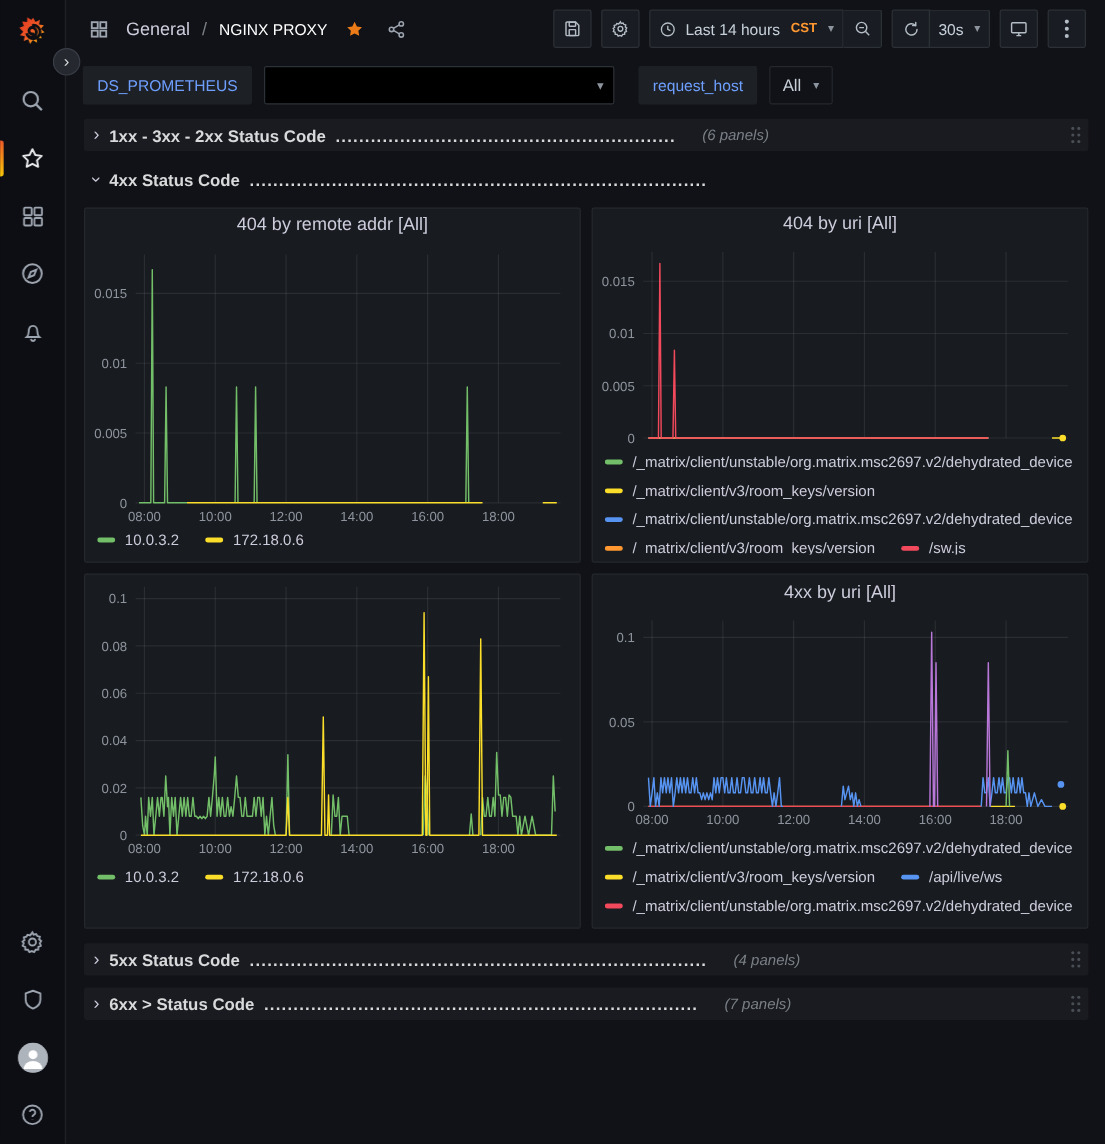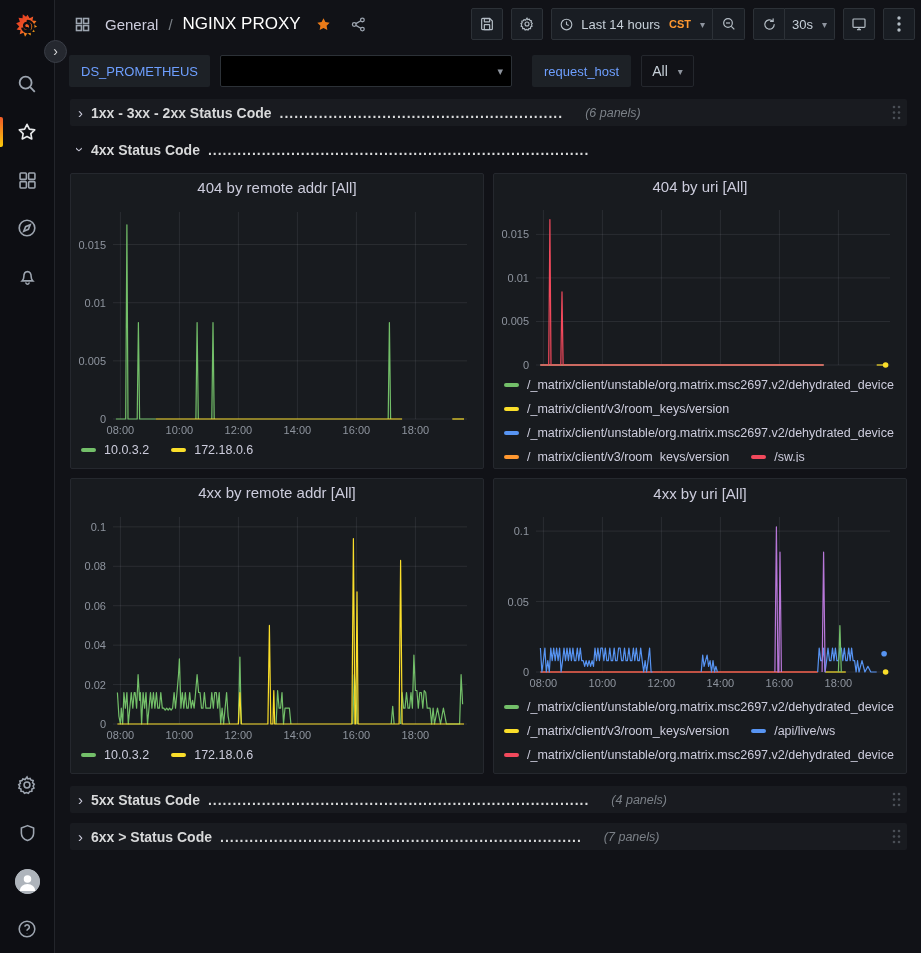--- a/index.html
+++ b/index.html
@@ -19,25 +19,25 @@
   .side-spacer { flex:1; }
   .expand-btn { position:absolute; left:44px; top:40px; width:23px; height:23px; border-radius:50%;
                 background:#25282f; border:1px solid #3a3e47; color:#d8d9da; font-size:14px; line-height:20px;
                 text-align:center; cursor:pointer; z-index:9; }
   .avatar-circle { width:25px; height:25px; border-radius:50%; background:#aeb4bb; display:flex;
                    align-items:center; justify-content:center; overflow:hidden; }
 
   
   .main { margin-left:56px; }
 
-  .topbar { height:48px; display:flex; align-items:center; padding:0 6px 0 14px; }
+  .topbar { height:48px; display:flex; align-items:center; padding:0 16px 0 14px; }
   .crumb { display:flex; align-items:center; gap:10px; }
   .crumb-section { color:#ccccdc; font-size:15px; cursor:pointer; }
   .crumb-sep { color:#7b8087; font-size:15px; }
-  .crumb-title { color:#ffffff; font-size:17px; font-weight:500; cursor:pointer; }
+  .crumb-title { color:#ffffff; font-size:13px; font-weight:500; cursor:pointer; }
   .icon-btn-plain { background:none; border:none; color:#9da5b0; cursor:pointer; padding:4px; display:flex; align-items:center; }
   .topbar-right { margin-left:auto; display:flex; align-items:center; gap:8px; }
   .tb-btn { height:32px; min-width:32px; background:#191d23; border:1px solid #2c3137; border-radius:2px;
             color:#b4bdc5; display:flex; align-items:center; justify-content:center; gap:7px;
             padding:0 7px; font-size:13px; cursor:pointer; }
   .tb-group { display:flex; }
   .tb-group .tb-btn:first-child { border-radius:2px 0 0 2px; }
   .tb-group .tb-btn:last-child { border-radius:0 2px 2px 0; border-left:none; }
   .tz { color:#ff9830; font-size:11px; font-weight:700; margin-left:2px; }
   .chev { color:#8e949e; font-size:10px; margin-left:2px; }
@@ -411,21 +411,20 @@
               </div>
               <div class="legend-item">
                 <span class="swatch" style="background: rgb(242, 73, 92);"></span>
                 <span class="legend-label">/sw.js</span>
               </div>
             </div>
           </div>
       </section>
 
       <section class="panel">
-        <div class="panel-title">4xx by remote addr [All]</div>
         <svg class="chart-svg" width="410" height="238">
             <line x1="49.375" x2="49.375" y1="10" y2="217" stroke="rgba(204,204,220,0.10)"></line>
             <text class="tick" x="49.375" y="232" text-anchor="middle">08:00</text>
             <line x1="108.375" x2="108.375" y1="10" y2="217" stroke="rgba(204,204,220,0.10)"></line>
             <text class="tick" x="108.375" y="232" text-anchor="middle">10:00</text>
             <line x1="167.375" x2="167.375" y1="10" y2="217" stroke="rgba(204,204,220,0.10)"></line>
             <text class="tick" x="167.375" y="232" text-anchor="middle">12:00</text>
             <line x1="226.375" x2="226.375" y1="10" y2="217" stroke="rgba(204,204,220,0.10)"></line>
             <text class="tick" x="226.375" y="232" text-anchor="middle">14:00</text>
             <line x1="285.375" x2="285.375" y1="10" y2="217" stroke="rgba(204,204,220,0.10)"></line>

